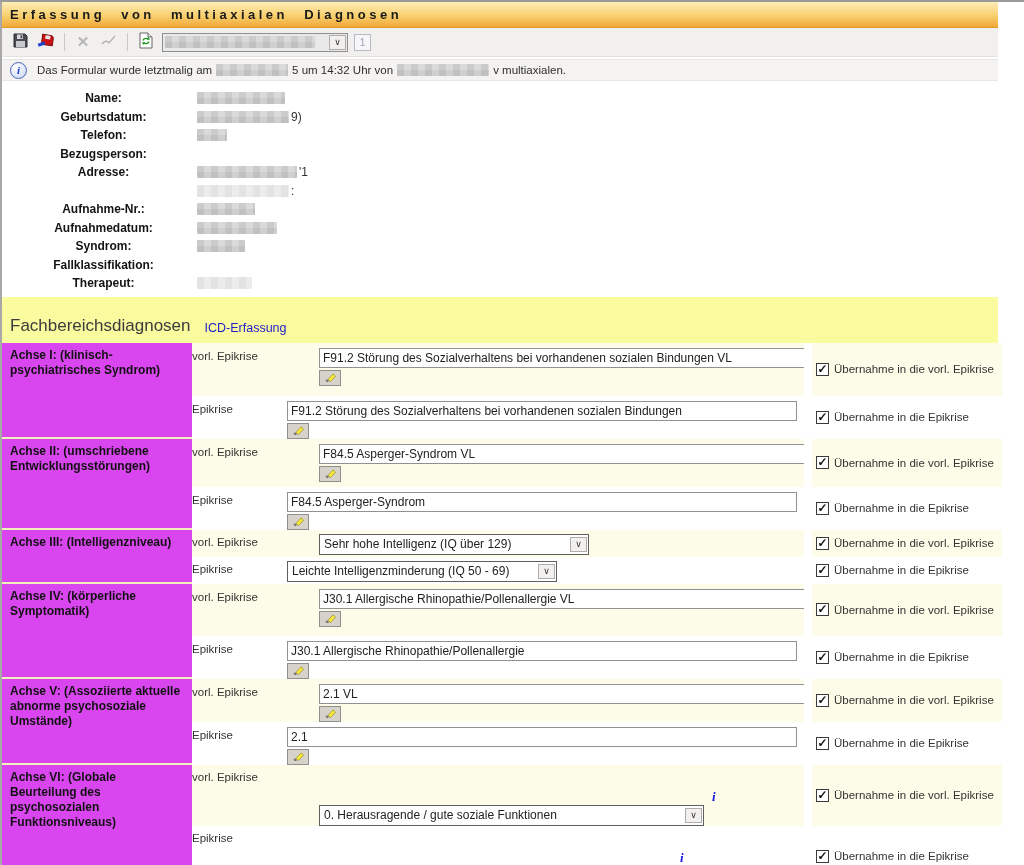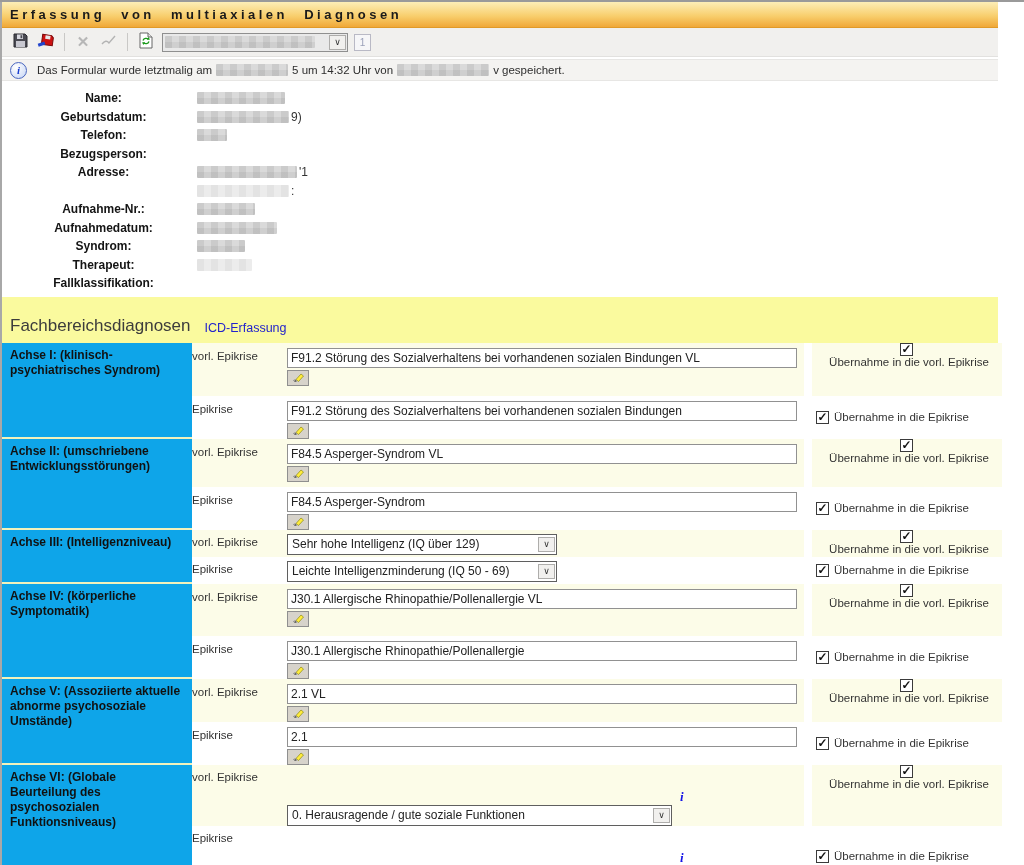--- a/index.html
+++ b/index.html
@@ -46,28 +46,28 @@
   .p-frag{font-size:12px;color:#333;}
 
   
   .section-band{height:46px;background:#fafa9e;display:flex;align-items:flex-end;padding:0 0 7px 8px;box-sizing:border-box;}
   .section-title{font-size:17px;color:#3c3c3c;margin-right:14px;}
   .section-link{font-size:12.5px;color:#2222cc;text-decoration:none;padding-bottom:1px;cursor:pointer;}
 
   
   .axis-group{display:flex;}
   .axis-label{width:190px;flex:0 0 auto;box-sizing:border-box;padding:5px 6px 4px 8px;
-    font-size:12px;font-weight:bold;color:#111;line-height:15px;background:#0ea5e9;border-bottom:2px solid #f2f2bc;}
+    font-size:12px;font-weight:bold;color:#111;line-height:15px;background:#d946ef;border-bottom:2px solid #f2f2bc;}
   .axis-rows{flex:1;}
   .axis-row{display:flex;box-sizing:border-box;}
   .row-main{width:612px;flex:0 0 auto;display:flex;box-sizing:border-box;padding-top:5px;}
-  .axis-row.vorl .row-main{background:#fcfce8;}
+  .axis-row.vorl .row-main{background:#fcfce8;gap:32px;}
   .row-gap{width:8px;flex:0 0 auto;background:#fff;}
   .row-check{width:190px;flex:0 0 auto;display:flex;align-items:center;padding-left:4px;box-sizing:border-box;}
-  .axis-row.vorl .row-check{background:#fcfce8;flex-direction:column;}
+  .axis-row.vorl .row-check{background:#fcfce8;}
   .field-label{width:95px;flex:0 0 auto;font-size:11.5px;color:#333;padding-top:2px;box-sizing:border-box;}
   .field-area{width:514px;flex:0 0 auto;display:flex;flex-direction:column;align-items:flex-start;}
   .text-input{width:510px;height:20px;box-sizing:border-box;border:1px solid #919191;background:#fff;
     font-family:"Liberation Sans",sans-serif;font-size:12px;color:#222;padding:0 3px;}
   .edit-btn{margin-top:2px;width:22px;height:16px;background:#d7d3cb;border:1px solid #8f8f8f;
     display:flex;align-items:center;justify-content:center;padding:0;cursor:pointer;}
   .sel{display:flex;align-items:center;border:1px solid #5f5f5f;background:#fff;height:21px;box-sizing:border-box;}
   .sel-narrow{width:270px;}
   .sel-wide{width:385px;margin-top:36px;}
   .sel-text{flex:1;font-size:12px;color:#222;padding:0 4px;white-space:nowrap;overflow:hidden;}
@@ -141,21 +141,21 @@
     </div>
     <div class="tb-badge">1</div>
   </div>
 
   <div class="infobar">
     <span class="info-ico">i</span>
     <span>Das Formular wurde letztmalig am</span>
     <span class="pixelblur" style="width:72px"></span>
     <span>5 um 14:32 Uhr von</span>
     <span class="pixelblur" style="width:92px"></span>
-    <span>v gespeichert.</span>
+    <span>v multiaxialen.</span>
   </div>
 
   <div class="patient">
     <div class="p-row">
       <span class="p-label">Name:</span>
       <span class="p-value">
           <span class="p-line">
             <span class="pixelblur" style="width:88px"></span>
             <span class="p-frag"></span>
           </span>
@@ -217,31 +217,31 @@
     <div class="p-row">
       <span class="p-label">Syndrom:</span>
       <span class="p-value">
           <span class="p-line">
             <span class="pixelblur" style="width:48px"></span>
             <span class="p-frag"></span>
           </span>
         </span>
     </div>
     <div class="p-row">
+      <span class="p-label">Fallklassifikation:</span>
+      <span class="p-value"></span>
+    </div>
+    <div class="p-row">
       <span class="p-label">Therapeut:</span>
       <span class="p-value">
           <span class="p-line">
             <span class="pixelblur light" style="width:55px"></span>
             <span class="p-frag"></span>
           </span>
         </span>
-    </div>
-    <div class="p-row">
-      <span class="p-label">Fallklassifikation:</span>
-      <span class="p-value"></span>
     </div>
   </div>
 
   <div class="section-band">
     <span class="section-title">Fachbereichsdiagnosen</span>
     <a class="section-link">ICD-Erfassung</a>
   </div>
 
   <div class="axis-group">
     <div class="axis-label">Achse I: (klinisch-psychiatrisches Syndrom)</div>

